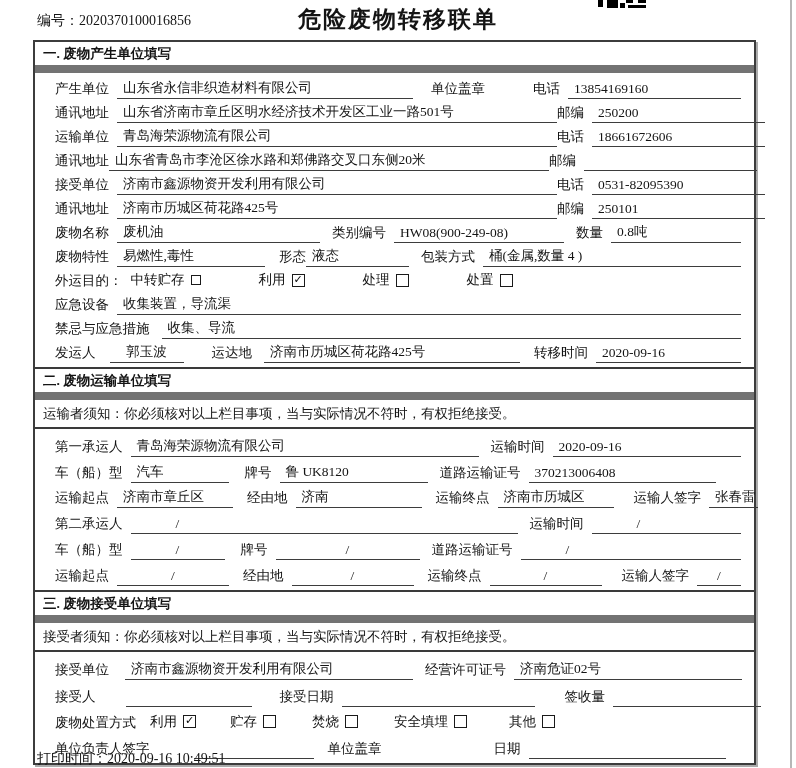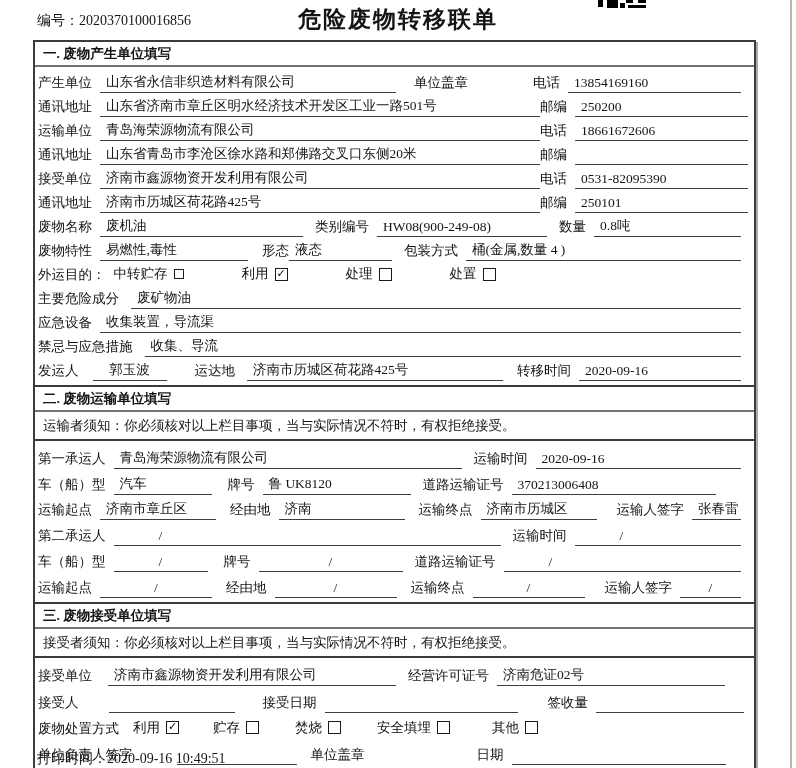--- a/index.html
+++ b/index.html
@@ -11,26 +11,26 @@
   .topbar{position:relative;height:40px;}
   .serial{position:absolute;left:37px;top:12px;font-size:14px;white-space:nowrap;}
   .doc-title{position:absolute;left:0;right:0;top:4px;margin:0;text-align:center;
     font-size:23px;font-weight:bold;letter-spacing:2px;}
   .qr{position:absolute;left:598px;top:0;width:64px;height:9px;}
   .qr i{position:absolute;background:#000;}
   .form-table{
     position:absolute;left:33px;top:40px;width:723px;box-sizing:border-box;
     border:2px solid #3c3c3c;background:#fff;box-shadow:2px 2px 0 0 #ababab;
   }
-  .sec-header{font-weight:bold;font-size:13.5px;padding:3px 8px 2px 8px;border-bottom:2px solid #737373;}
+  .sec-header{font-weight:bold;font-size:13.5px;padding:3px 8px 2px 8px;border-bottom:8px solid #737373;}
   .sec + .sec .sec-header{border-top:2px solid #3a3a3a;margin-top:-2px;}
   .sec{border-top:2px solid #3a3a3a;}
   .sec:first-child{border-top:none;}
   .notice{font-size:13.5px;padding:5px 8px 4px 8px;border-bottom:2px solid #3a3a3a;}
-  .rows{padding:2px 13px 4px 3px;}
+  .rows{padding:2px 13px 4px 20px;}
   .row{display:flex;align-items:flex-end;font-size:13.5px;}
   .sec0 .row{height:24px;}
   .sec1 .row{height:25.8px;}
   .sec2 .row{height:26.4px;}
   .lab{white-space:nowrap;padding-bottom:1px;flex-shrink:0;}
   .val{
     border-bottom:1px solid #3d3d3d;padding:0 2px 1px 6px;white-space:nowrap;
     box-sizing:content-box;flex-shrink:0;min-height:15px;
   }
   .val.grow{flex:1 1 auto;}
@@ -82,21 +82,21 @@
           <span class="val" style="width: 165px; margin-left: 8px;">250200</span>
         </div>
         <div class="row">
           <span class="lab">运输单位</span>
           <span class="val" style="width: 432px; margin-left: 8px;">青岛海荣源物流有限公司</span>
           <span class="lab" style="margin-left: auto;">电话</span>
           <span class="val" style="width: 165px; margin-left: 8px;">18661672606</span>
         </div>
         <div class="row">
           <span class="lab">通讯地址</span>
-          <span class="val" style="width: 432px; margin-left: 8px;">山东省青岛市李沧区徐水路和郑佛路交叉口东侧20米</span>
+          <span class="val" style="width: 432px; margin-left: 0;">山东省青岛市李沧区徐水路和郑佛路交叉口东侧20米</span>
           <span class="lab" style="margin-left: auto;">邮编</span>
           <span class="val" style="width: 165px; margin-left: 8px;"></span>
         </div>
         <div class="row">
           <span class="lab">接受单位</span>
           <span class="val" style="width: 432px; margin-left: 8px;">济南市鑫源物资开发利用有限公司</span>
           <span class="lab" style="margin-left: auto;">电话</span>
           <span class="val" style="width: 165px; margin-left: 8px;">0531-82095390</span>
         </div>
         <div class="row">
@@ -132,24 +132,20 @@
             <span class="cb">✓</span>
           </span>
           <span class="cbitem" style="margin-left: 58px;">
             <span class="cbtext">处理</span>
             <span class="cb"></span>
           </span>
           <span class="cbitem" style="margin-left: 58px;">
             <span class="cbtext">处置</span>
             <span class="cb"></span>
           </span>
-        </div>
-        <div class="row">
-          <span class="lab">主要危险成分</span>
-          <span class="val grow" style="margin-left: 12px;">废矿物油</span>
         </div>
         <div class="row">
           <span class="lab">应急设备</span>
           <span class="val grow" style="margin-left: 8px;">收集装置，导流渠</span>
         </div>
         <div class="row">
           <span class="lab">禁忌与应急措施</span>
           <span class="val grow" style="margin-left: 12px;">收集、导流</span>
         </div>
         <div class="row">

